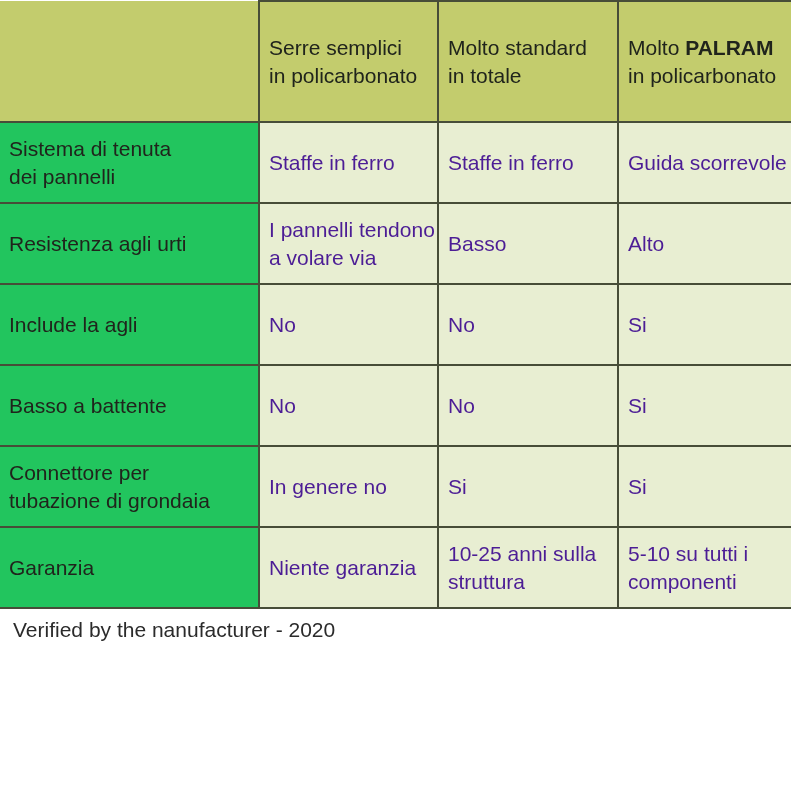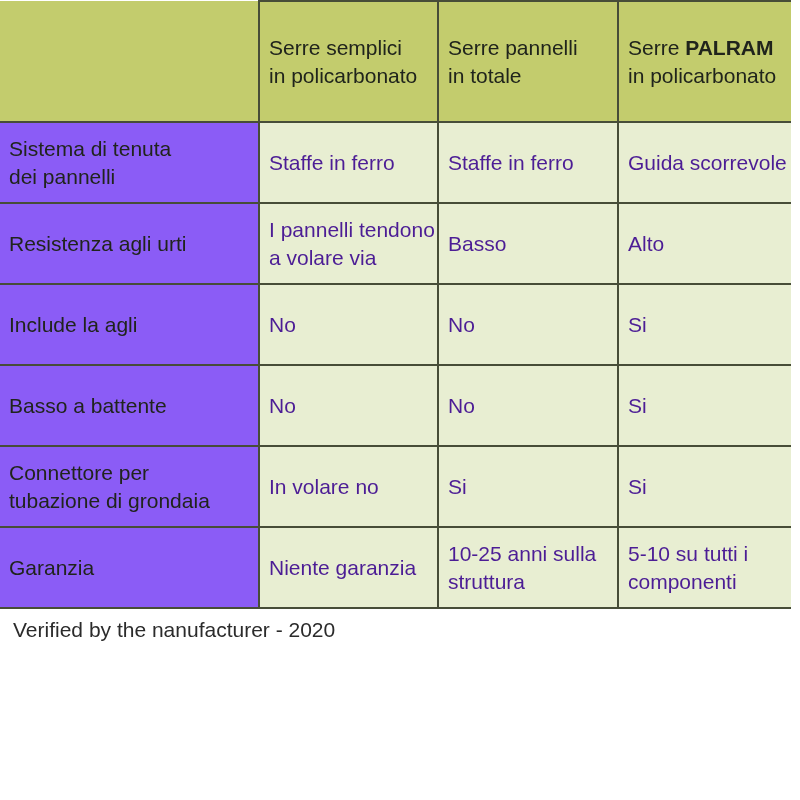--- a/index.html
+++ b/index.html
@@ -25,21 +25,21 @@
     overflow: hidden;
     margin-left: 20px;
   }
   thead th {
     background: #c3cc6d;
     height: 111px;
     color: #20241c;
   }
   th.corner { border-top: none; border-left: none; }
   tbody th {
-    background: #8b5cf6;
+    background: #22c55e;
     color: #20241c;
     border-left: none;
   }
   tbody tr { height: 81px; }
   td {
     background: #e8eed2;
     color: #4c1d95;
   }
   th:last-child, td:last-child { border-right: none; }
   .bold { font-weight: bold; }
@@ -56,22 +56,22 @@
   <colgroup>
     <col style="width:259px">
     <col style="width:179px">
     <col style="width:180px">
     <col style="width:173px">
   </colgroup>
   <thead>
     <tr>
       <th class="corner"></th>
     <th><span>Serre semplici</span><br><span>in policarbonato</span></th>
-        <th><span>Serre pannelli</span><br><span>in totale</span></th>
-        <th><span>Serre </span><span class="bold">PALRAM</span><br><span>in policarbonato</span></th>
+        <th><span>Molto standard</span><br><span>in totale</span></th>
+        <th><span>Molto </span><span class="bold">PALRAM</span><br><span>in policarbonato</span></th>
       </tr>
   </thead>
   <tbody>
   <tr>
         <th class="row-label">Sistema di tenuta<br>dei pannelli</th>
         <td>Staffe in ferro</td>
         <td>Staffe in ferro</td>
         <td>Guida scorrevole</td>
       </tr>
       <tr>
@@ -87,21 +87,21 @@
         <td>Si</td>
       </tr>
       <tr>
         <th class="row-label">Basso a battente</th>
         <td>No</td>
         <td>No</td>
         <td>Si</td>
       </tr>
       <tr>
         <th class="row-label">Connettore per<br>tubazione di grondaia</th>
-        <td>In volare no</td>
+        <td>In genere no</td>
         <td>Si</td>
         <td>Si</td>
       </tr>
       <tr>
         <th class="row-label">Garanzia</th>
         <td>Niente garanzia</td>
         <td>10-25 anni sulla<br>struttura</td>
         <td>5-10 su tutti i<br>componenti</td>
       </tr>
     </tbody>

